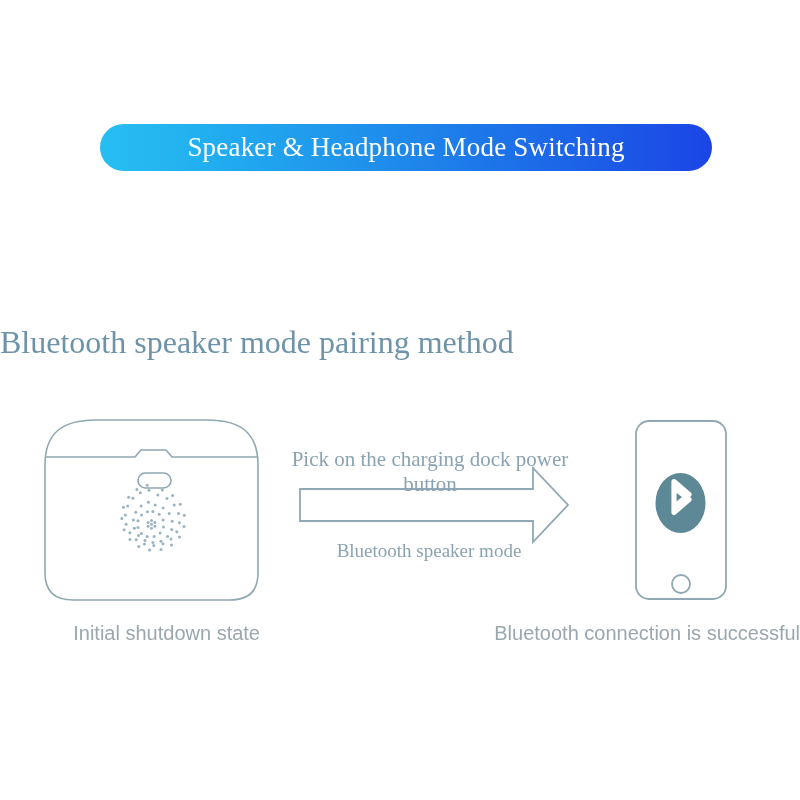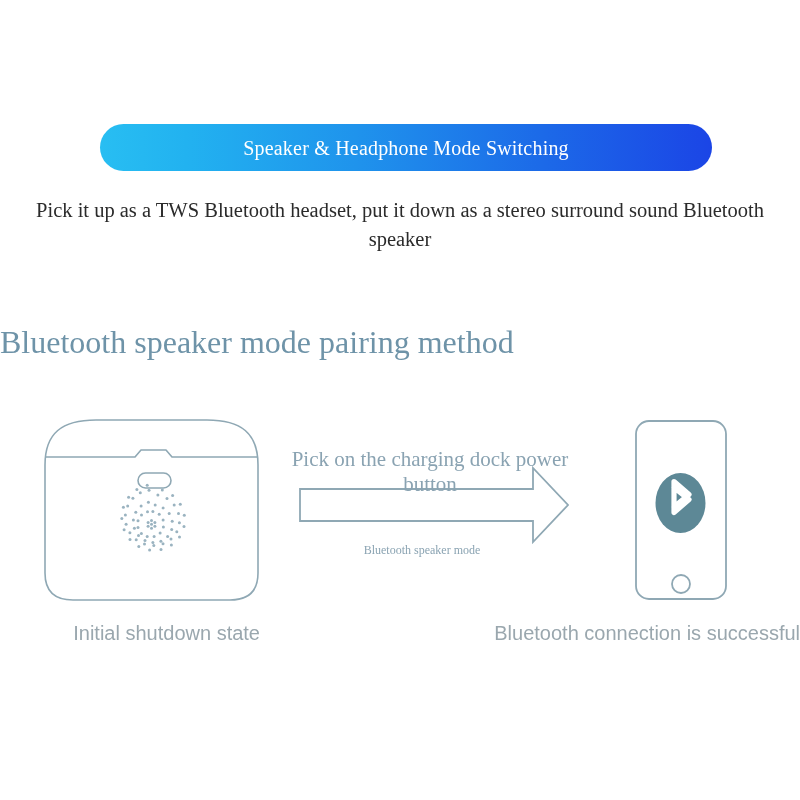--- a/index.html
+++ b/index.html
@@ -32,21 +32,21 @@
     height: 47px;
     border-radius: 24px;
     background: linear-gradient(to right, #28bef2 0%, #22b2f0 14%, #1f93ec 42%, #1c6ae8 72%, #1b45e6 100%);
     display: flex;
     align-items: center;
     justify-content: center;
     box-sizing: border-box;
   }
   .banner-text {
     color: #ffffff;
-    font-size: 20px;
+    font-size: 27px;
     line-height: 1;
     letter-spacing: 0.2px;
     white-space: nowrap;
     font-family: "Liberation Serif", "DejaVu Serif", serif;
   }
 
   
   .subtitle {
     position: absolute;
     left: 20px;
@@ -91,24 +91,24 @@
     font-family: "Liberation Serif", "DejaVu Serif", serif;
     line-height: 25px;
   }
   .arrow-label-top {
     left: 290px;
     top: 447px;
     width: 280px;
     font-size: 21px;
   }
   .arrow-label-bottom {
-    left: 282px;
+    left: 289px;
     top: 538px;
     width: 280px;
-    font-size: 12px;
+    font-size: 19px;
   }
 
   
   .caption {
     position: absolute;
     color: #9aa7ae;
     font-size: 20px;
     line-height: 26px;
     font-family: Liberation Sans, sans-serif;
     text-align: right;
@@ -127,21 +127,20 @@
 </style>
 </head>
 <body>
 
 <div class="page">
 
   <div class="banner">
     <span class="banner-text">Speaker &amp; Headphone Mode Switching</span>
   </div>
 
-  <div class="subtitle">Pick it up as a TWS Bluetooth headset, put it down as a stereo surround sound Bluetooth speaker</div>
 
   <div class="section-heading">Bluetooth speaker mode pairing method</div>
 
   <div class="diagram">
     <svg width="800" height="260" viewBox="0 0 800 260" xmlns="http://www.w3.org/2000/svg">
 
       <g fill="none" stroke="#8fa8b4" stroke-width="1.6" stroke-linejoin="round" stroke-linecap="round">
 
         <path d="M45 70
                  C45 38 62 25 96 25

